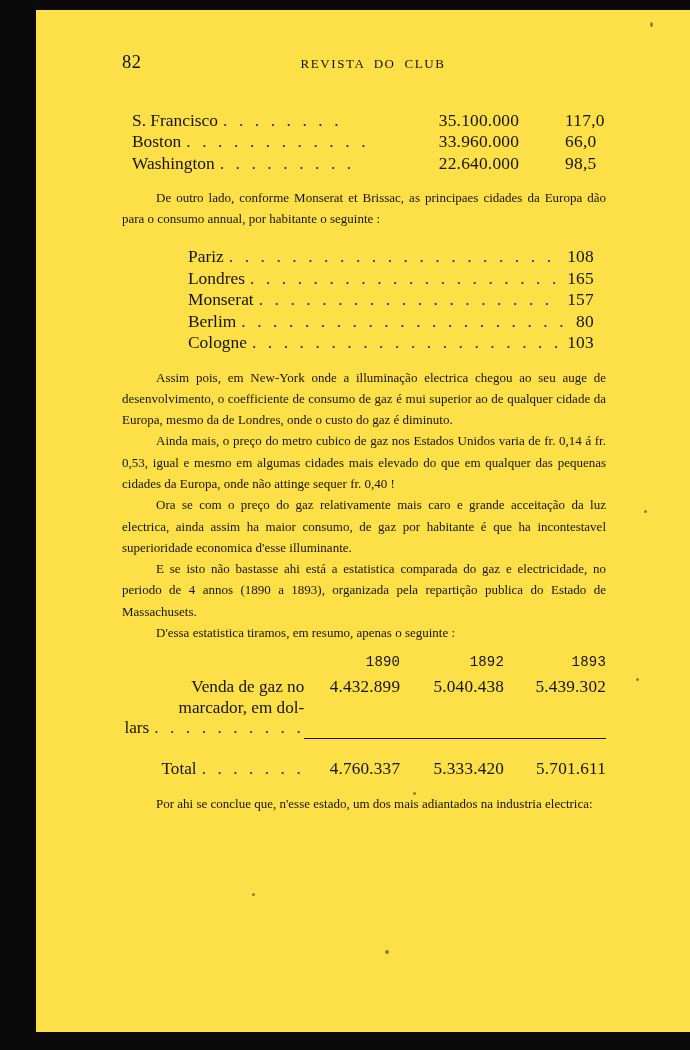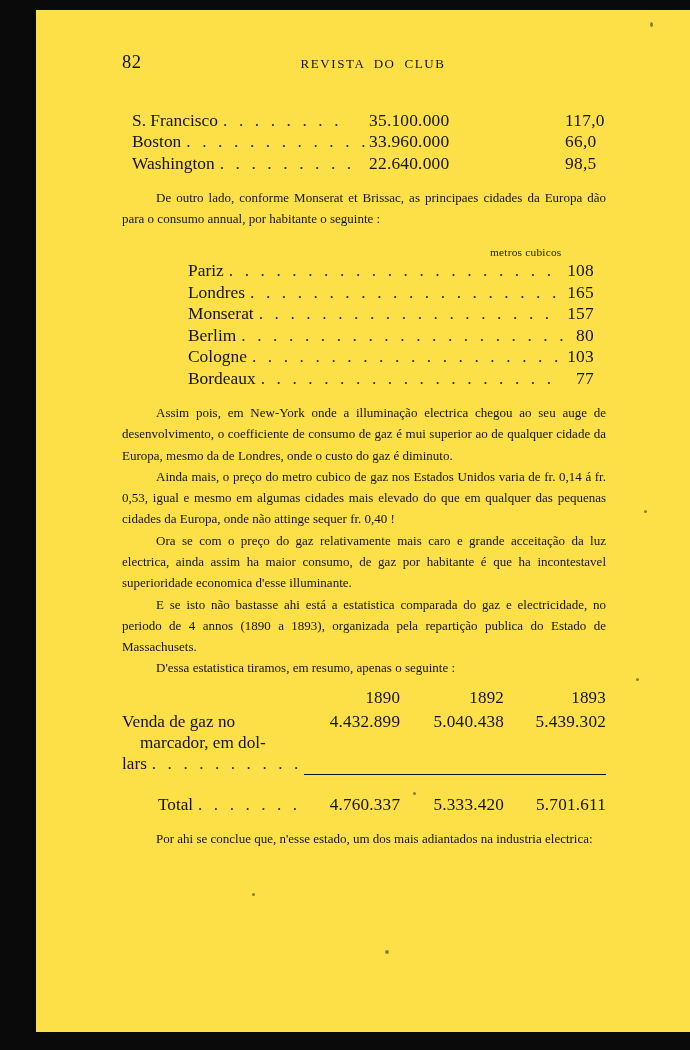--- a/index.html
+++ b/index.html
@@ -75,21 +75,21 @@
   }
   .ustable td{padding:0;vertical-align:baseline;white-space:nowrap;}
   .ustable td.city{
     width:232px;
     padding-left:10px;
     position:relative;
     overflow:hidden;
   }
   .ustable td.amount{
     width:150px;
-    text-align:left;
+    text-align:right;
     padding-left:0px;
     letter-spacing:.2px;
   }
   .ustable td.ratio{
     text-align:left;
     padding-left:46px;
     letter-spacing:.2px;
   }
   .lead{
     display:inline-block;
@@ -135,27 +135,29 @@
     margin-top:9px;
     width:100%;
     border-collapse:collapse;
     font-size:17.2px;
     line-height:20.6px;
     color:#141414;
   }
   .stats td,.stats th{padding:0;vertical-align:baseline;font-weight:normal;}
   .stats .yr{
     text-align:center;
-    font-size:17px;
+    font-size:14px;
     padding-bottom:4px;
     letter-spacing:.2px;
+    font-family:Liberation Mono, monospace;
   }
   .stats .lbl{
     width:184px;
     white-space:nowrap;
+    text-align:right;
   }
   .stats .num{
     width:100px;
     text-align:right;
     white-space:nowrap;
     letter-spacing:.2px;
     padding-left:8px;
   }
   .stats .num.c1{padding-right:8px;}
   .stats .num.c2{padding-right:6px;}
@@ -200,21 +202,20 @@
             <td class="ratio">98,5</td>
           </tr>
         </tbody>
       </table>
 
       <div class="gap"></div>
 
       <p class="body">De outro lado, conforme Monserat et Brissac, as principaes cidades da Europa dão para o consumo annual, por habitante o seguinte :</p>
 
       <div class="eurowrap">
-        <div class="metroshead">metros cubicos</div>
         <table class="eurotable">
           <tbody>
             <tr>
               <td class="name"><span>Pariz</span><span class="lead">. . . . . . . . . . . . . . . . . . . . .</span></td>
               <td class="val">108</td>
             </tr>
             <tr>
               <td class="name"><span>Londres</span><span class="lead">. . . . . . . . . . . . . . . . . . . .</span></td>
               <td class="val">165</td>
             </tr>
@@ -222,24 +223,20 @@
               <td class="name"><span>Monserat</span><span class="lead">. . . . . . . . . . . . . . . . . . .</span></td>
               <td class="val">157</td>
             </tr>
             <tr>
               <td class="name"><span>Berlim</span><span class="lead">. . . . . . . . . . . . . . . . . . . . .</span></td>
               <td class="val">80</td>
             </tr>
             <tr>
               <td class="name"><span>Cologne</span><span class="lead">. . . . . . . . . . . . . . . . . . . .</span></td>
               <td class="val">103</td>
-            </tr>
-            <tr>
-              <td class="name"><span>Bordeaux</span><span class="lead">. . . . . . . . . . . . . . . . . . .</span></td>
-              <td class="val">77</td>
             </tr>
           </tbody>
         </table>
       </div>
 
       <div class="gap"></div>
 
       <p class="body">Assim pois, em New-York onde a illuminação electrica chegou ao seu auge de desenvolvimento, o coefficiente de consumo de gaz é mui superior ao de qualquer cidade da Europa, mesmo da de Londres, onde o custo do gaz é diminuto.</p>
       <p class="body cont">Ainda mais, o preço do metro cubico de gaz nos Estados Unidos varia de fr. 0,14 á fr. 0,53, igual e mesmo em algumas cidades mais elevado do que em qualquer das pequenas cidades da Europa, onde não attinge sequer fr. 0,40 !</p>
       <p class="body cont">Ora se com o preço do gaz relativamente mais caro e grande acceitação da luz electrica, ainda assim ha maior consumo, de gaz por habitante é que ha incontestavel superioridade economica d'esse illuminante.</p>

